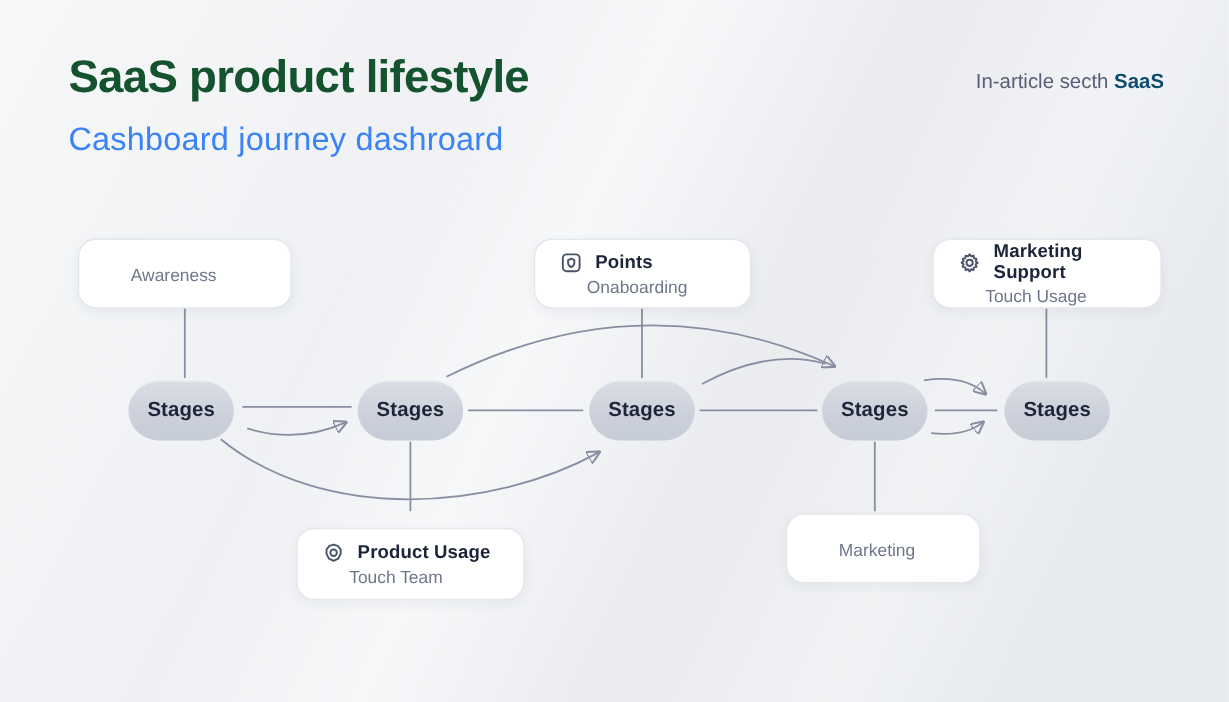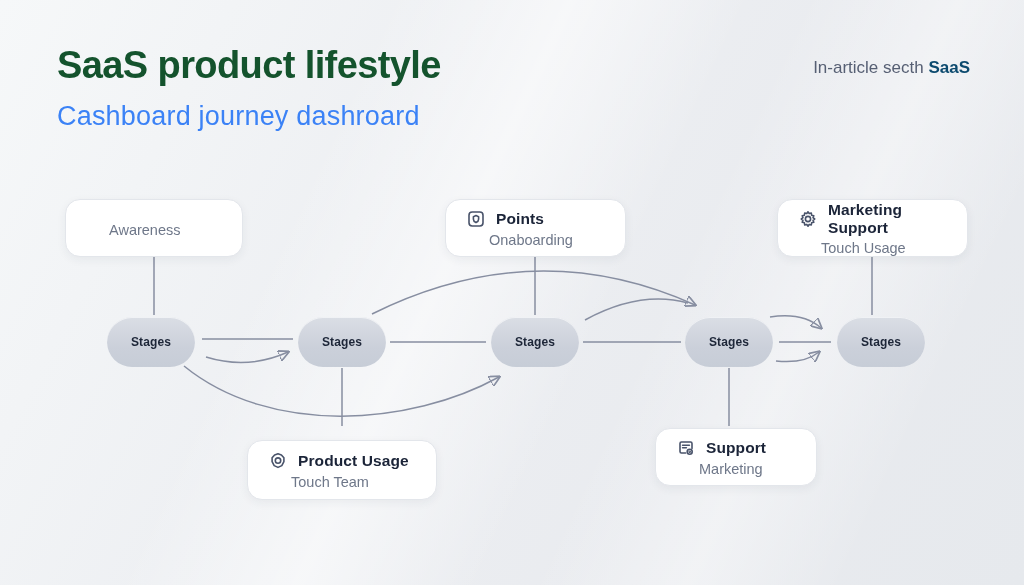--- a/index.html
+++ b/index.html
@@ -48,21 +48,21 @@
   .card4 { left: 247px; top: 440px; width: 190px; height: 60px; }
   .card5 { left: 655px; top: 428px; width: 162px; height: 58px; }
 
   .pill {
     position: absolute;
     width: 88px; height: 50px;
     border-radius: 25px;
     background: linear-gradient(180deg, #dadee5 0%, #cbd0da 60%, #c7cdd7 100%);
     box-shadow: inset 0 1px 0 rgba(255,255,255,0.6);
     display: flex; align-items: center; justify-content: center;
-    font-size: 12px; font-weight: 600; color: #1d2638; letter-spacing: 0.1px;
+    font-size: 17px; font-weight: 600; color: #1d2638; letter-spacing: 0.1px;
   }
   .pill1 { left: 107px; top: 317px; }
   .pill2 { left: 298px; top: 317px; }
   .pill3 { left: 491px; top: 317px; }
   .pill4 { left: 685px; top: 317px; }
   .pill5 { left: 837px; top: 317px; }
 
   .connectors { position: absolute; inset: 0; pointer-events: none; }
   .connectors path { stroke: #878ea1; stroke-width: 1.5; fill: none; }
 </style>
@@ -140,31 +140,20 @@
           <path d="M10 2.8 L13.4 3.9 L15.9 6.8 L15.9 10.6 L13.8 14.6 L10 16.4 L6.2 14.6 L4.1 10.6 L4.1 6.8 L6.6 3.9 Z"></path>
           <circle cx="10" cy="9.6" r="2.7"></circle>
         </svg>
     </span>
     <span class="card-title">Product Usage</span>
   </div>
   <div class="card-sub">Touch Team</div>
 </div>
 
 <div class="card card5">
-  <div class="card-top">
-    <span class="card-icon">
-      <svg viewBox="0 0 20 20">
-          <path d="M16 10.4 V5.4 Q16 4 14.6 4 H5.4 Q4 4 4 5.4 V13.6 Q4 15 5.4 15 H9.6"></path>
-          <path d="M6.6 7.2 H13.4 M6.6 9.8 H10.4"></path>
-          <circle cx="13.7" cy="13.7" r="2.5"></circle>
-          <circle cx="13.7" cy="13.7" r="0.5"></circle>
-        </svg>
-    </span>
-    <span class="card-title">Support</span>
-  </div>
   <div class="card-sub">Marketing</div>
 </div>
 
 <div class="pill pill1">Stages</div>
 <div class="pill pill2">Stages</div>
 <div class="pill pill3">Stages</div>
 <div class="pill pill4">Stages</div>
 <div class="pill pill5">Stages</div>
 
 </body></html>

